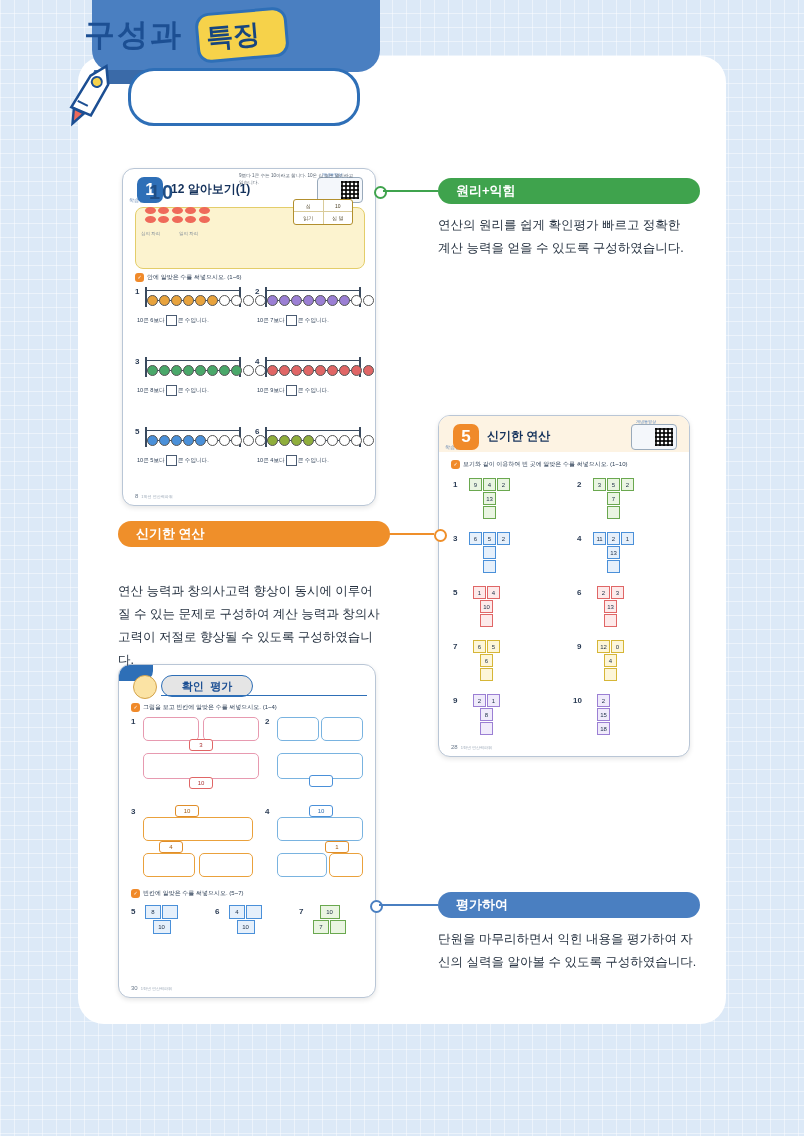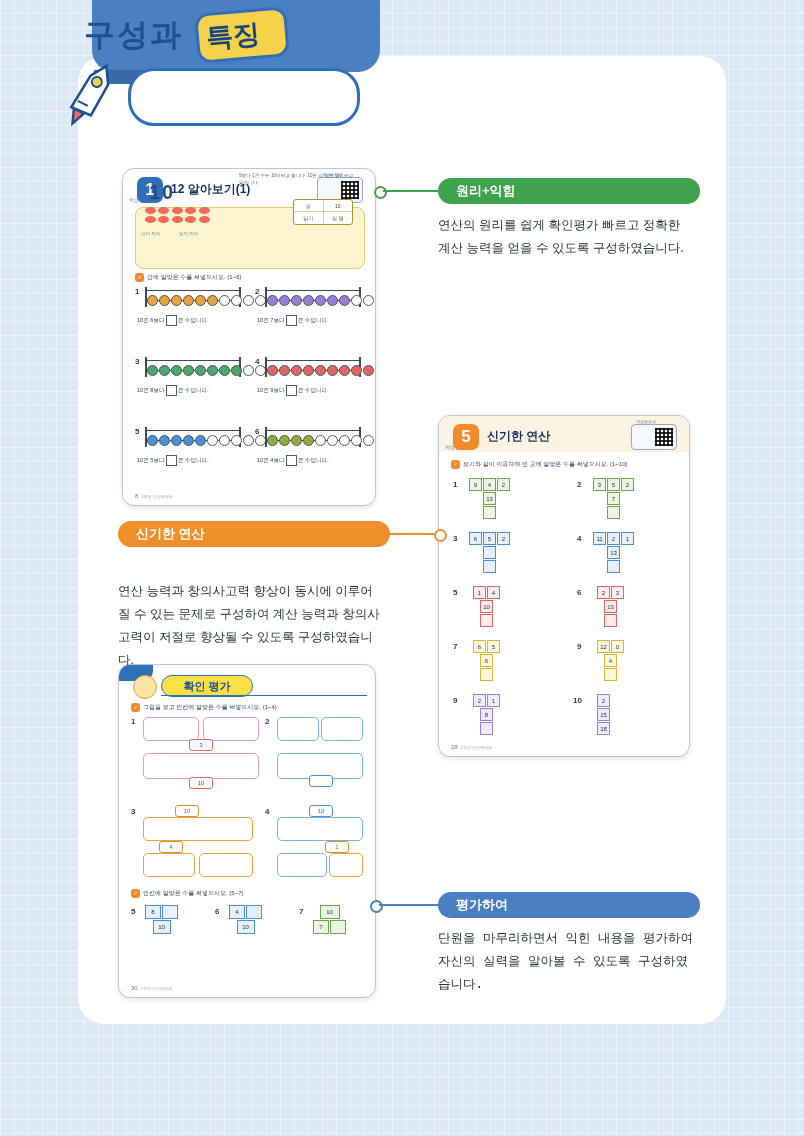--- a/index.html
+++ b/index.html
@@ -133,22 +133,22 @@
   .g-blue .cell{border-color:#4a90d9;background:#e6f0fb;}
   .g-red .cell{border-color:#e06666;background:#fdeaea;}
   .g-yellow .cell{border-color:#d6b637;background:#fdf6d9;}
   .g-purple .cell{border-color:#9b7fd4;background:#f0ebfb;}
 
   
   .char{position:absolute;left:14px;top:10px;width:22px;height:22px;border-radius:50%;
     background:#fbe3a4;border:1.4px solid #d2a24a;}
   .tab-title{
     position:absolute;left:42px;top:10px;width:90px;height:20px;border:1.6px solid #2e6fb7;
-    border-radius:11px;background:#fde047;color:#1c4f93;font-size:11px;font-weight:bold;
-    display:flex;align-items:center;justify-content:center;
+    border-radius:11px;background:#e5e5e5;color:#1c4f93;font-size:11px;font-weight:bold;
+    display:flex;align-items:center;justify-content:center;font-family:Liberation Mono, monospace;
   }
   .bluebar{position:absolute;left:42px;top:30px;width:206px;height:1.4px;background:#2e6fb7;}
   .bluecorner{position:absolute;left:0;top:0;width:34px;height:16px;background:#2e6fb7;border-radius:10px 0 10px 0;}
 
   .pic-card{position:absolute;border:1.2px solid #c2ccd8;border-radius:5px;background:#fff;}
   .pink-card{border-color:#e79ab0;}
   .blue-card{border-color:#79b3e0;}
   .orange-card{border-color:#eaa13c;}
   .sum-box{position:absolute;width:22px;height:10px;border:1px solid #e06666;border-radius:3px;
     background:#fff;font-size:6px;color:#a33;display:flex;align-items:center;justify-content:center;}
@@ -642,15 +642,15 @@
 <div class="desc" style="left:438px;top:214px;width:258px;">연산의 원리를 쉽게 확인평가 빠르고 정확한 계산 능력을 얻을 수 있도록 구성하였습니다.</div>
 <div class="dot-o green" style="left:374px;top:186px;"></div>
 <div class="line green" style="left:383px;top:190px;width:55px;"></div>
 
 <div class="banner orange" style="left:118px;top:521px;width:254px;">신기한 연산</div>
 <div class="desc" style="left:118px;top:568px;width:262px;margin-top:12px;">연산 능력과 창의사고력 향상이 동시에 이루어질 수 있는 문제로 구성하여 계산 능력과 창의사고력이 저절로 향상될 수 있도록 구성하였습니다.</div>
 <div class="dot-o orange" style="left:434px;top:529px;"></div>
 <div class="line orange" style="left:372px;top:533px;width:62px;"></div>
 
 <div class="banner blue" style="left:438px;top:892px;width:244px;">평가하여</div>
-<div class="desc" style="left:438px;top:928px;width:262px;font-family:Liberation Mono, monospace;">단원을 마무리하면서 익힌 내용을 평가하여 자신의 실력을 알아볼 수 있도록 구성하였습니다.</div>
+<div class="desc" style="left:438px;top:928px;width:262px;">단원을 마무리하면서 익힌 내용을 평가하여 자신의 실력을 알아볼 수 있도록 구성하였습니다.</div>
 <div class="dot-o blue" style="left:370px;top:900px;"></div>
 <div class="line blue" style="left:379px;top:904px;width:59px;"></div>
 
 </body></html>

